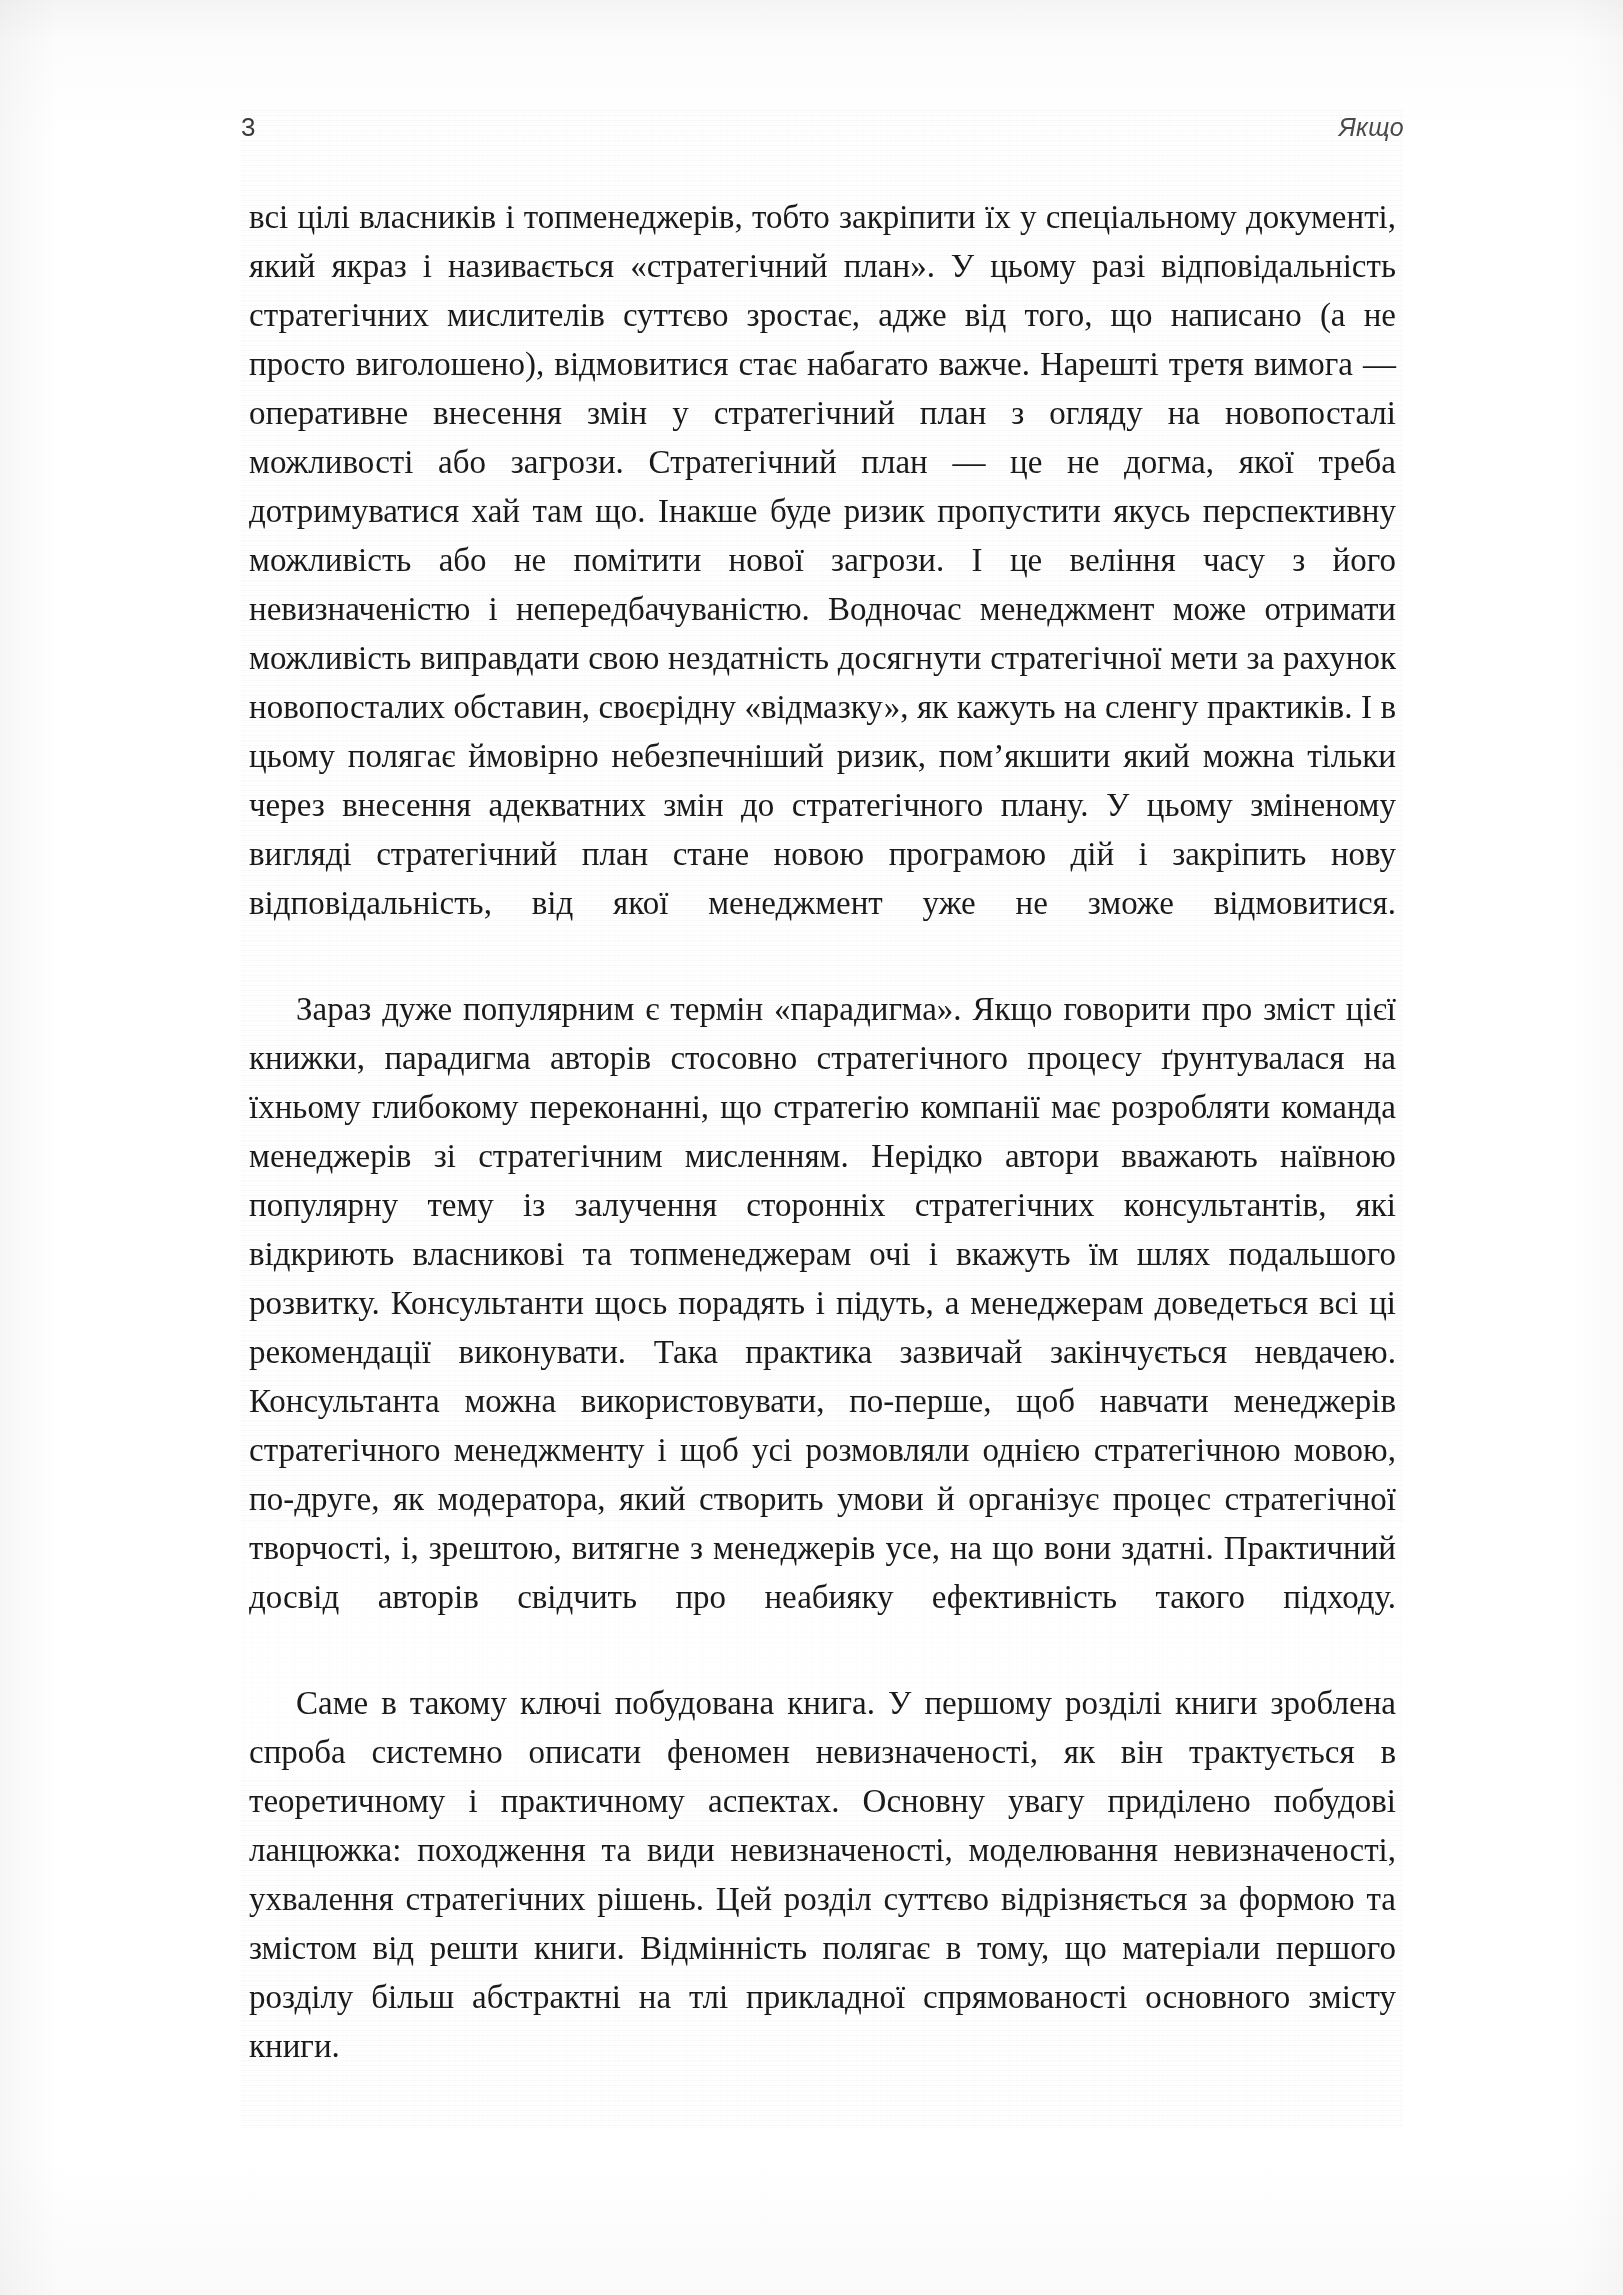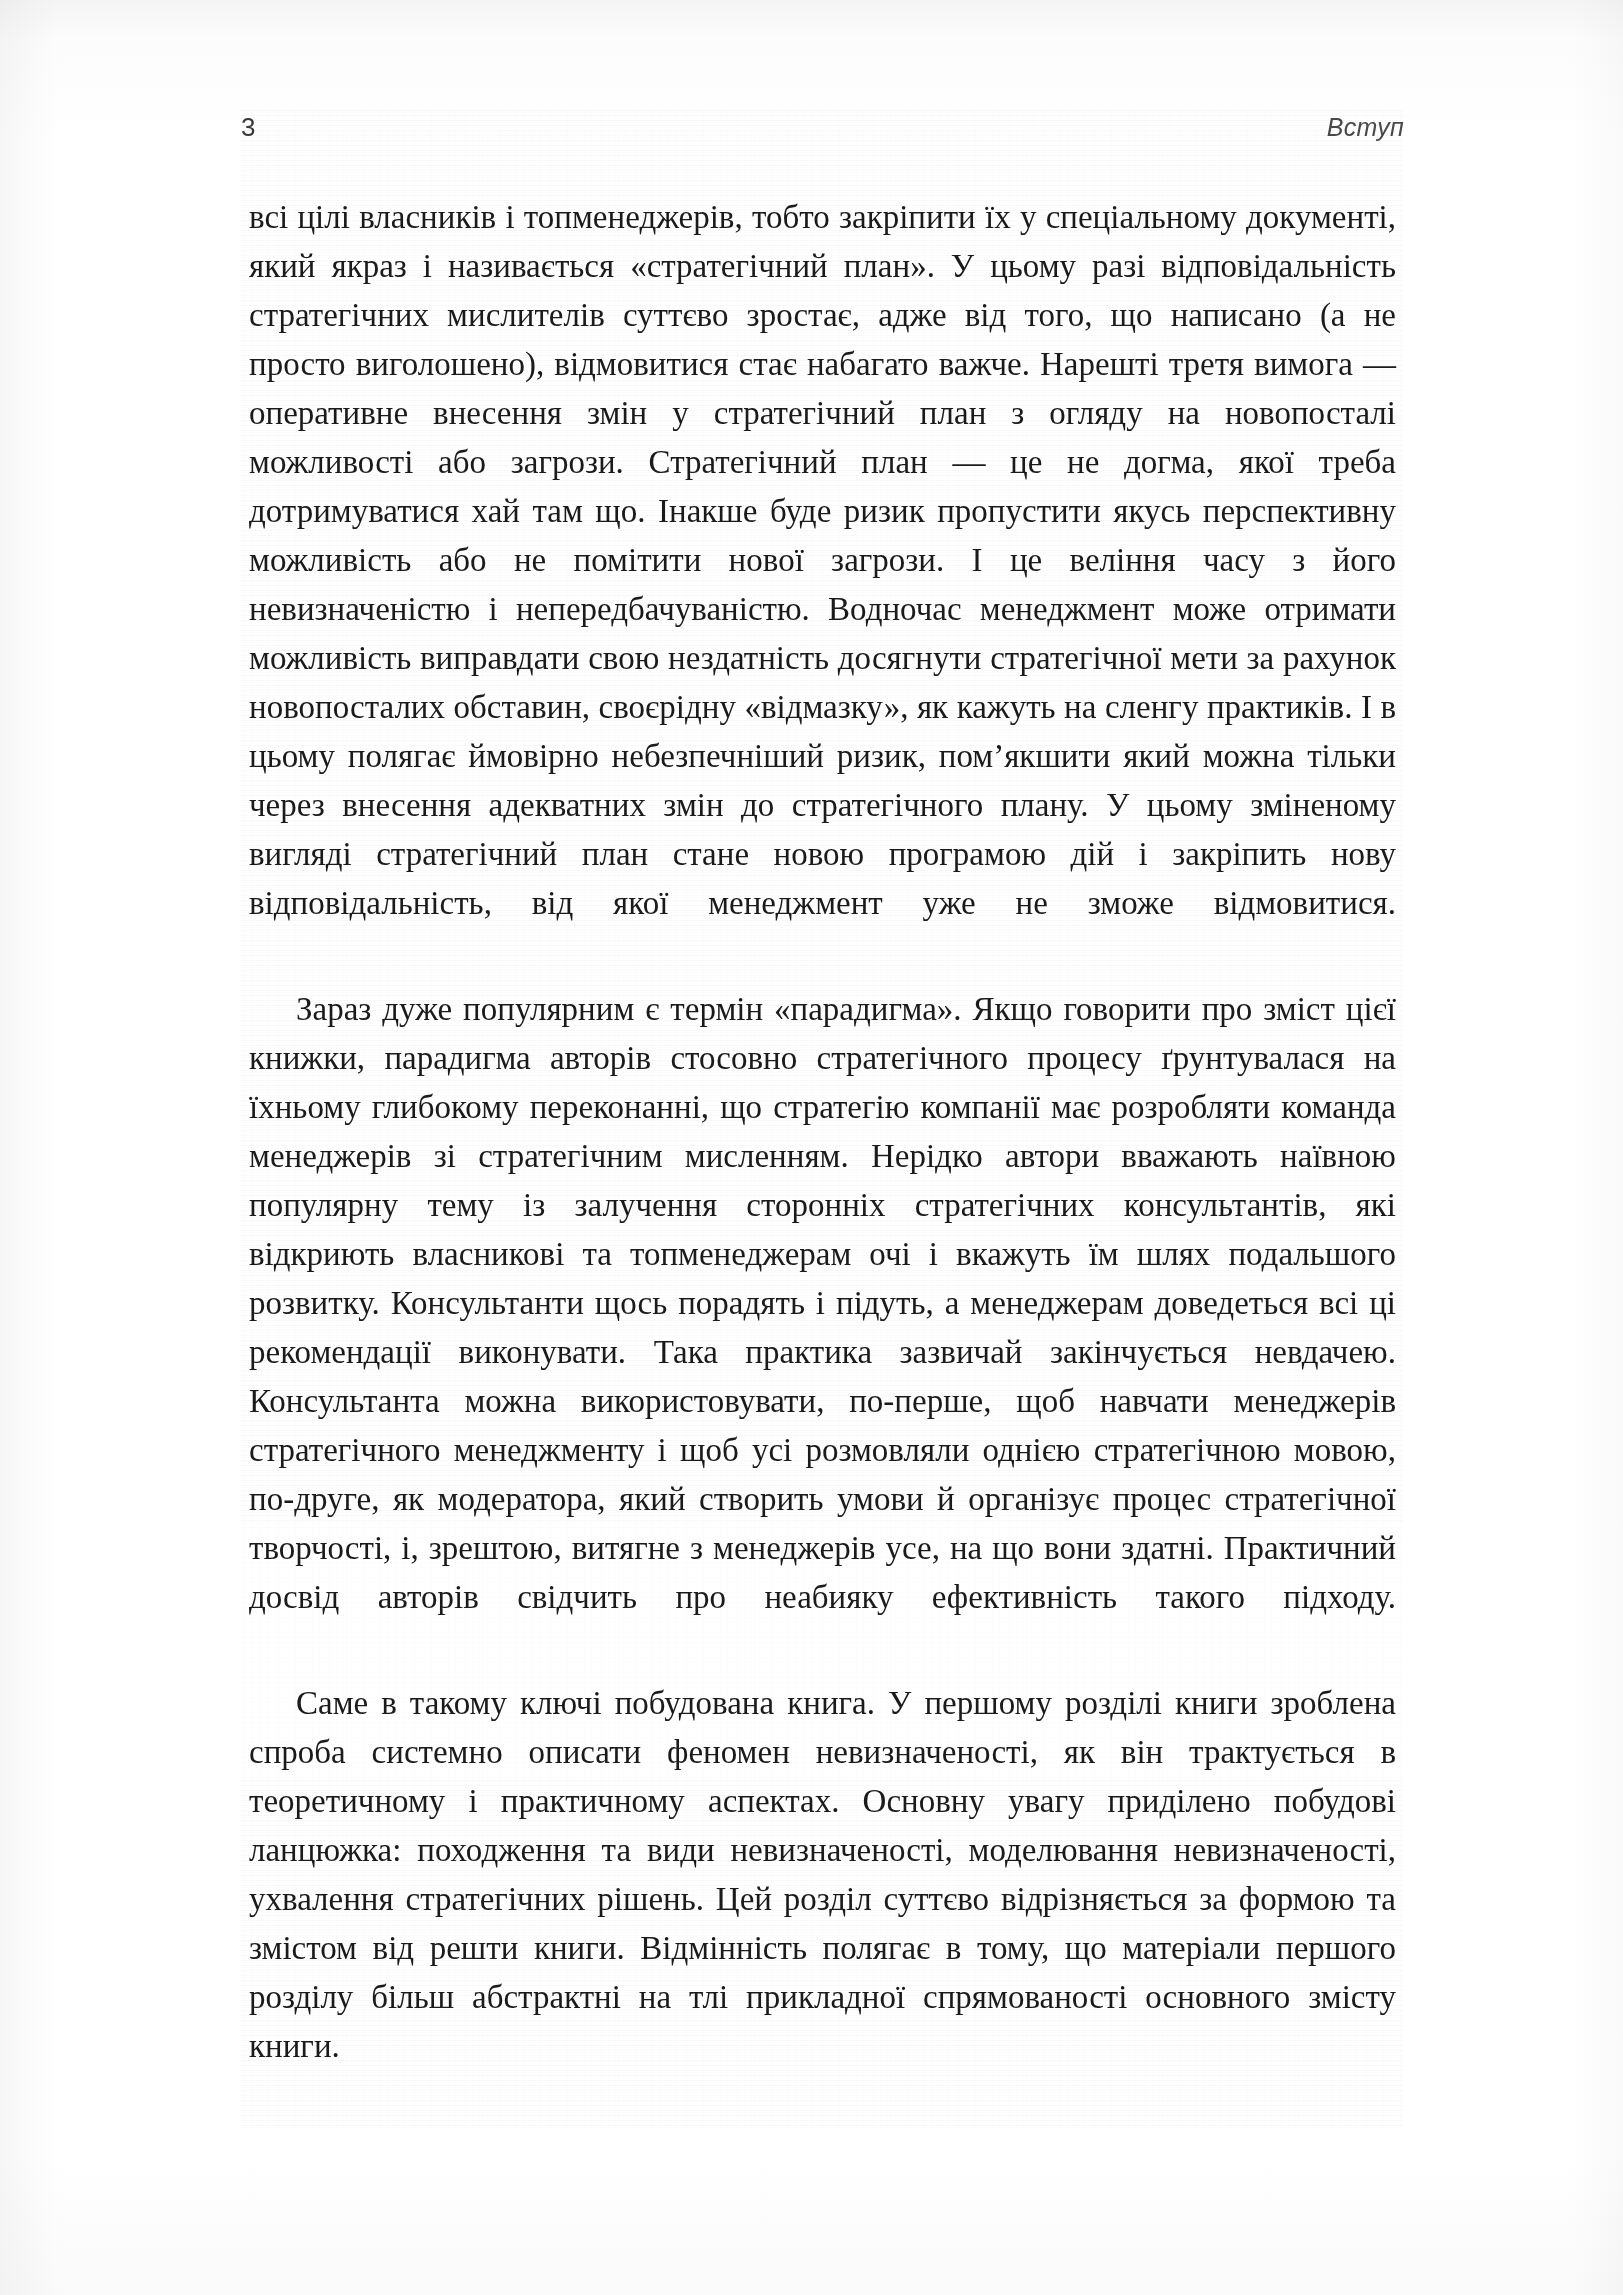--- a/index.html
+++ b/index.html
@@ -112,21 +112,21 @@
 </head>
 <body>
 
 <div class="page">
   <div class="scan-edge"></div>
 
   <div class="content">
 
     <div class="running-head">
       <span class="folio">3</span>
-      <span class="head-title">Вступ</span>
+      <span class="head-title">Якщо</span>
     </div>
 
     <div class="body-text">
       <p>всі цілі власників і топменеджерів, тобто закріпити їх у спеціальному документі, який якраз і називається «стратегічний план». У цьому разі відповідальність стратегічних мислителів суттєво зростає, адже від того, що написано (а не просто виголошено), відмовитися стає набагато важче. Нарешті третя вимога — оперативне внесення змін у стратегічний план з огляду на новопосталі можливості або загрози. Стратегічний план — це не догма, якої треба дотримуватися хай там що. Інакше буде ризик пропустити якусь перспективну можливість або не помітити нової загрози. І це веління часу з його невизначеністю і непередбачуваністю. Водночас менеджмент може отримати можливість виправдати свою нездатність досягнути стратегічної мети за рахунок новопосталих обставин, своєрідну «відмазку», як кажуть на сленгу практиків. І в цьому полягає ймовірно небезпечніший ризик, пом’якшити який можна тільки через внесення адекватних змін до стратегічного плану. У цьому зміненому вигляді стратегічний план стане новою програмою дій і закріпить нову відповідальність, від якої менеджмент уже не зможе відмовитися.</p>
       <p class="indent">Зараз дуже популярним є термін «парадигма». Якщо говорити про зміст цієї книжки, парадигма авторів стосовно стратегічного процесу ґрунтувалася на їхньому глибокому переконанні, що стратегію компанії має розробляти команда менеджерів зі стратегічним мисленням. Нерідко автори вважають наївною популярну тему із залучення сторонніх стратегічних консультантів, які відкриють власникові та топменеджерам очі і вкажуть їм шлях подальшого розвитку. Консультанти щось порадять і підуть, а менеджерам доведеться всі ці рекомендації виконувати. Така практика зазвичай закінчується невдачею. Консультанта можна використовувати, по-перше, щоб навчати менеджерів стратегічного менеджменту і щоб усі розмовляли однією стратегічною мовою, по-друге, як модератора, який створить умови й організує процес стратегічної творчості, і, зрештою, витягне з менеджерів усе, на що вони здатні. Практичний досвід авторів свідчить про неабияку ефективність такого підходу.</p>
       <p class="indent">Саме в такому ключі побудована книга. У першому розділі книги зроблена спроба системно описати феномен невизначеності, як він трактується в теоретичному і практичному аспектах. Основну увагу приділено побудові ланцюжка: походження та види невизначеності, моделювання невизначеності, ухвалення стратегічних рішень. Цей розділ суттєво відрізняється за формою та змістом від решти книги. Відмінність полягає в тому, що матеріали першого розділу більш абстрактні на тлі прикладної спрямованості основного змісту книги.</p>
     </div>
 
     <div class="grain"></div>
   </div>

